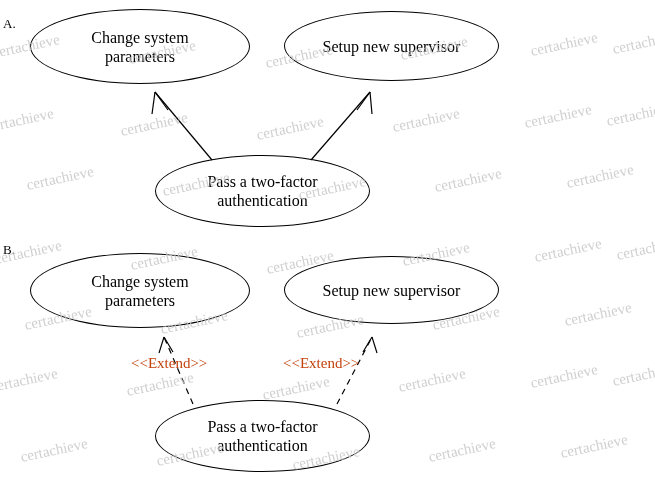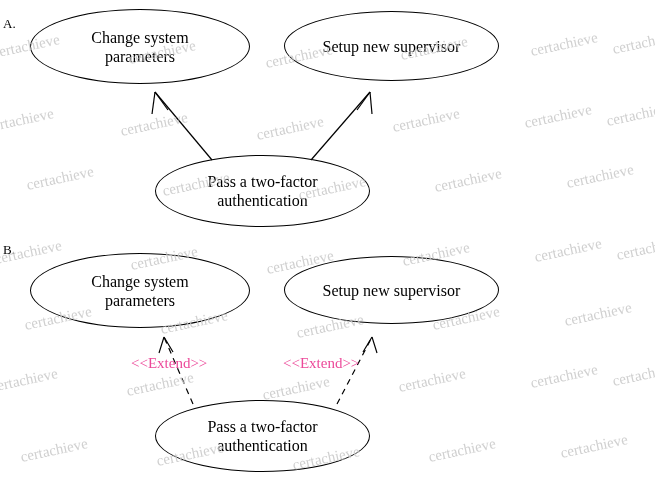--- a/index.html
+++ b/index.html
@@ -61,21 +61,21 @@
     font-family: "Liberation Serif", serif;
     font-size: 16px;
     line-height: 19px;
     color: #000000;
     white-space: pre-line;
   }
   .edge-label {
     position: absolute;
     font-family: "Liberation Serif", serif;
     font-size: 15px;
-    color: #ec4899;
+    color: #c2410c;
     white-space: nowrap;
   }
   svg.lines {
     position: absolute;
     left: 0; top: 0;
     width: 655px;
     height: 479px;
     overflow: visible;
   }
 </style>

